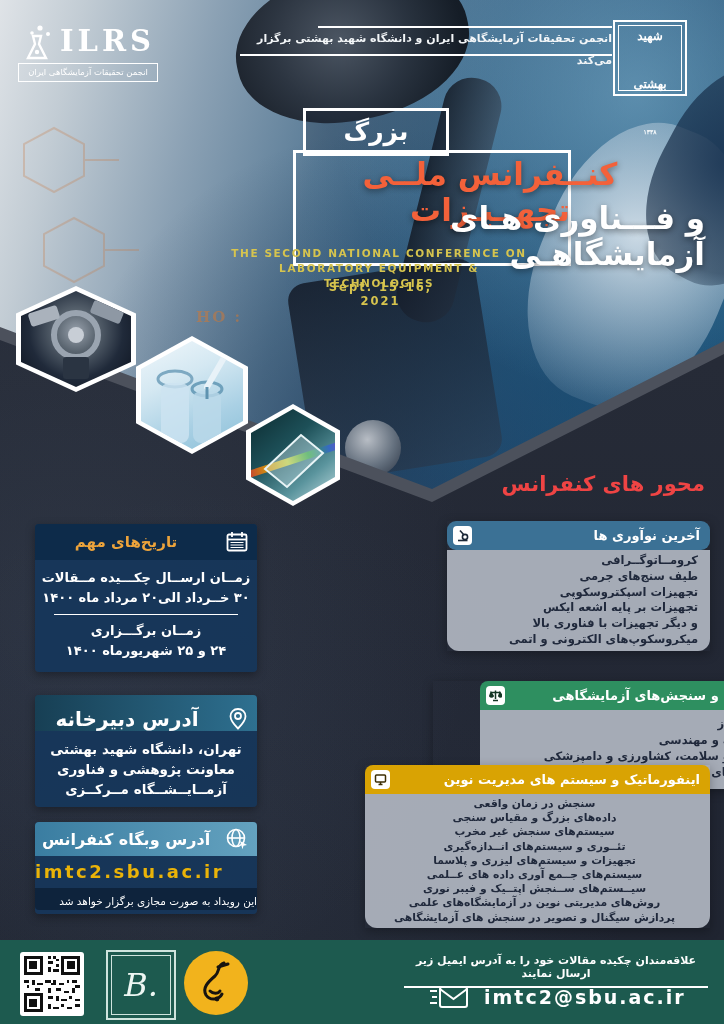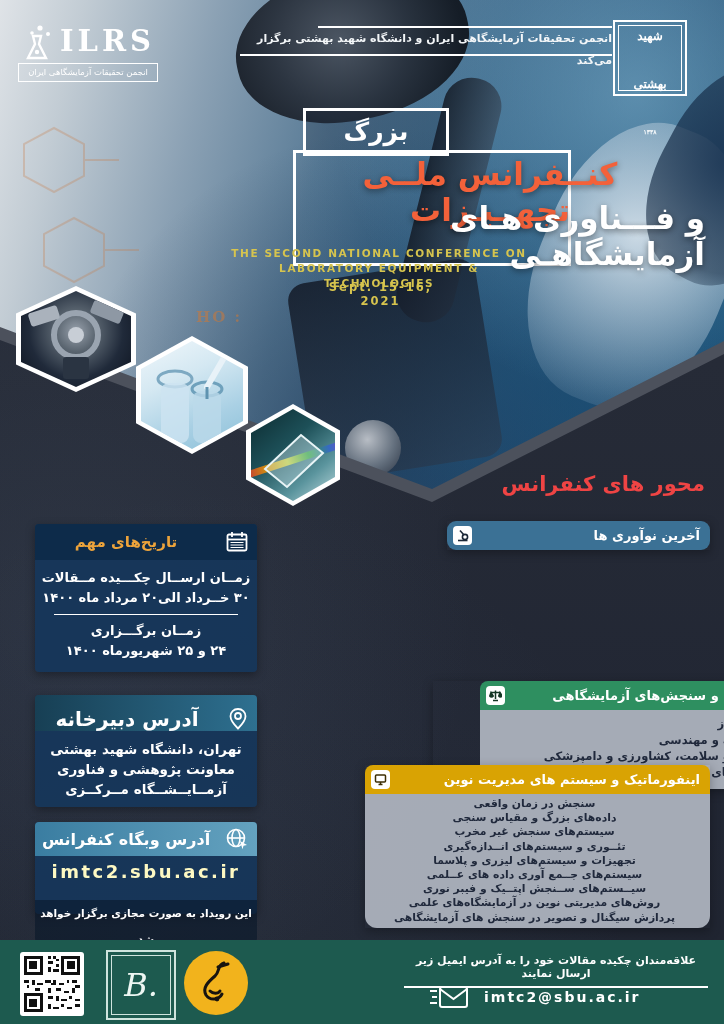--- a/index.html
+++ b/index.html
@@ -98,24 +98,24 @@
   .ibox-body{padding:8px 6px;direction:rtl;text-align:center;font-weight:bold;}
   .dates .ibox-body{font-size:13px;line-height:20px;}
   .divider{width:88%;height:1px;background:#fff;margin:6px auto;}
   .secr{top:695px;height:112px;}
   .secr .ibox-hdr{background:linear-gradient(90deg,#173f54,#2e7090);color:#fff;font-size:20px;align-items:flex-end;}
   .secr .ibox-hdr span{flex:1;text-align:center;}
   .secr .ibox-body{font-size:13.5px;line-height:20px;}
   .web{top:822px;height:92px;}
   .web .ibox-hdr{background:linear-gradient(90deg,#3a7da1,#64a2bf);color:#fff;font-size:16px;height:34px;}
   .web .ibox-hdr span{flex:1;text-align:center;}
-  .web-url{height:44px;line-height:32px;text-align:center;color:#fef9c3;font-size:18px;
+  .web-url{height:32px;line-height:32px;color:#eab308;font-size:18px;
     font-weight:bold;letter-spacing:2.5px;}
-  .web-note{height:42px;line-height:26px;background:rgba(8,24,42,.6);border-radius:0 0 4px 4px;
-    text-align:center;direction:rtl;color:#fff;font-size:10.5px;font-weight:bold;}
+  .web-note{height:22px;line-height:26px;background:rgba(8,24,42,.6);border-radius:0 0 4px 4px;
+    text-align:right;direction:rtl;color:#fff;font-size:10.5px;font-weight:normal;}
 
   
   .topics-heading{left:430px;top:472px;width:275px;color:#ef4444;font-size:21px;font-weight:bold;
     direction:rtl;text-align:right;}
   .tbox{position:absolute;box-shadow:0 3px 10px rgba(0,0,0,.3);}
   .tbox-hdr{display:flex;align-items:center;direction:ltr;border-radius:8px 8px 0 0;height:29px;}
   .tbox-hdr .mini{width:19px;height:19px;background:#fff;border-radius:4px;margin-left:6px;
     flex:0 0 auto;display:flex;align-items:center;justify-content:center;}
   .tbox-hdr span{flex:1;text-align:right;direction:rtl;color:#fff;font-weight:bold;
     font-size:13px;padding-left:8px;padding-right:10px;}
@@ -137,21 +137,21 @@
   .blogo{position:absolute;left:106px;top:10px;width:66px;height:66px;border:2px solid #cfe4de;}
   .blogo-inner{position:absolute;left:3px;top:3px;right:3px;bottom:3px;border:1px solid #cfe4de;
     display:flex;align-items:center;justify-content:center;color:#eef7f3;
     font-family:"DejaVu Serif",serif;font-style:italic;font-size:32px;}
   .ylogo{position:absolute;left:184px;top:11px;width:64px;height:64px;border-radius:50%;background:#f2b31c;
     display:flex;align-items:center;justify-content:center;}
   .f-note{position:absolute;left:404px;top:14px;width:304px;color:#fff;font-size:11px;
     font-weight:bold;direction:rtl;text-align:center;padding-bottom:6px;border-bottom:2px solid #fff;}
   .f-email-row{position:absolute;left:428px;top:42px;width:262px;height:30px;display:flex;
     align-items:center;gap:14px;}
-  .f-email{color:#fff;font-size:14px;font-weight:bold;letter-spacing:2px;}
+  .f-email{color:#fff;font-size:19px;font-weight:bold;letter-spacing:2px;}
   svg{display:block;}
 </style>
 </head>
 <body>
 
 <div class="poster">
 
   <div class="abs photo">
     <div class="abs scope-head"></div>
     <div class="abs scope-arm"></div>
@@ -303,20 +303,28 @@
       <div class="mini">
         <svg width="13" height="13" viewBox="0 0 13 13">
             <g stroke="#1c2838" stroke-width="1.6" fill="none">
           <line x1="4" y1="1.5" x2="8" y2="6"></line>
               <circle cx="9" cy="8" r="2.6"></circle>
               <line x1="2" y1="11.5" x2="11.5" y2="11.5"></line>
             </g>
           </svg>
       </div>
       <span>آخرین نوآوری ها</span>
+    </div>
+    <div class="tbox-body">
+      <div>کرومــاتوگــرافی</div>
+      <div>طیف سنج‌های جرمی</div>
+      <div>تجهیزات اسپکتروسکوپی</div>
+      <div>تجهیزات بر پایه اشعه ایکس</div>
+      <div>و دیگر تجهیزات با فناوری بالا</div>
+      <div>میکروسکوپ‌های الکترونی و اتمی</div>
     </div>
   </div>
 
   <div class="tbox equip">
     <div class="tbox-hdr">
       <div class="mini">
         <svg width="13" height="13" viewBox="0 0 13 13">
             <g stroke="#143524" stroke-width="1.5" fill="none">
           <line x1="6.5" y1="1.5" x2="6.5" y2="10"></line>
               <line x1="2" y1="3.5" x2="11" y2="3.5"></line>

